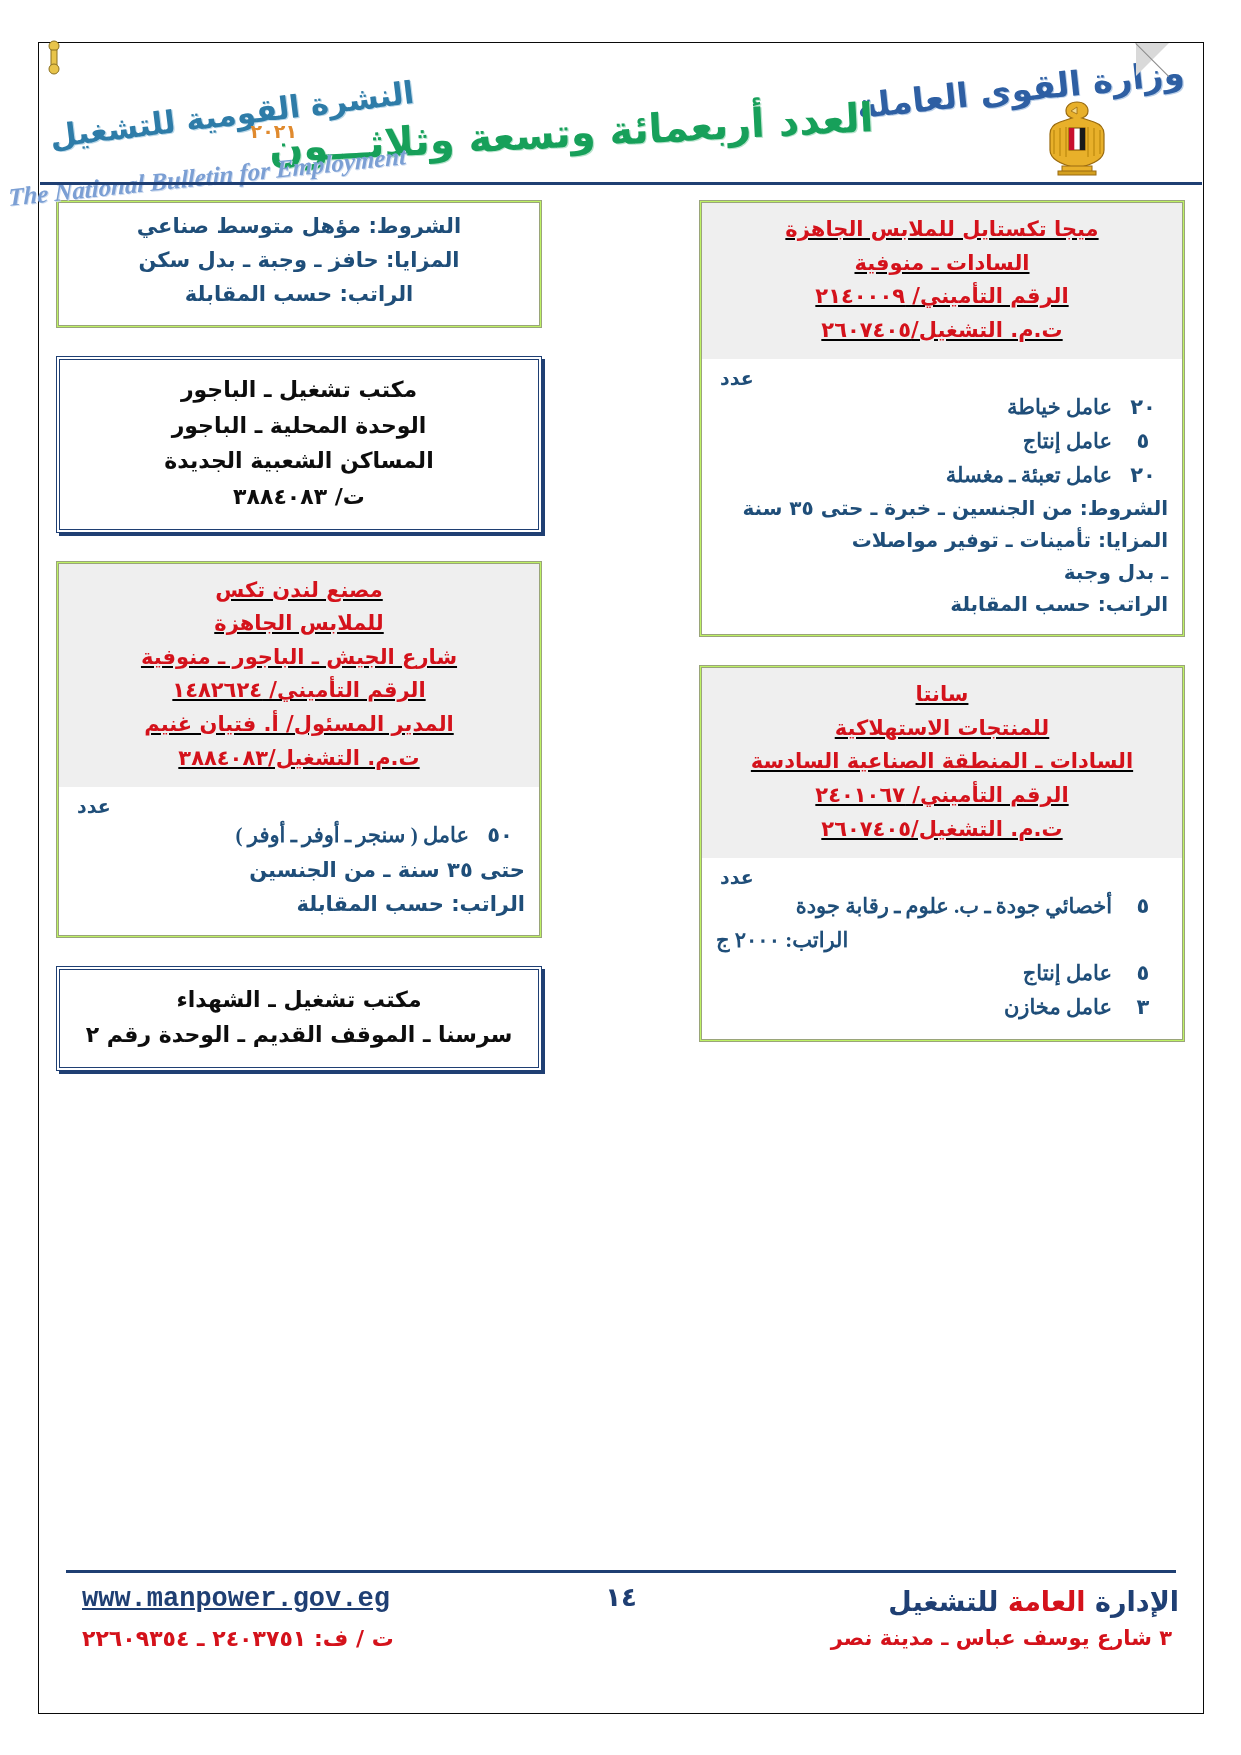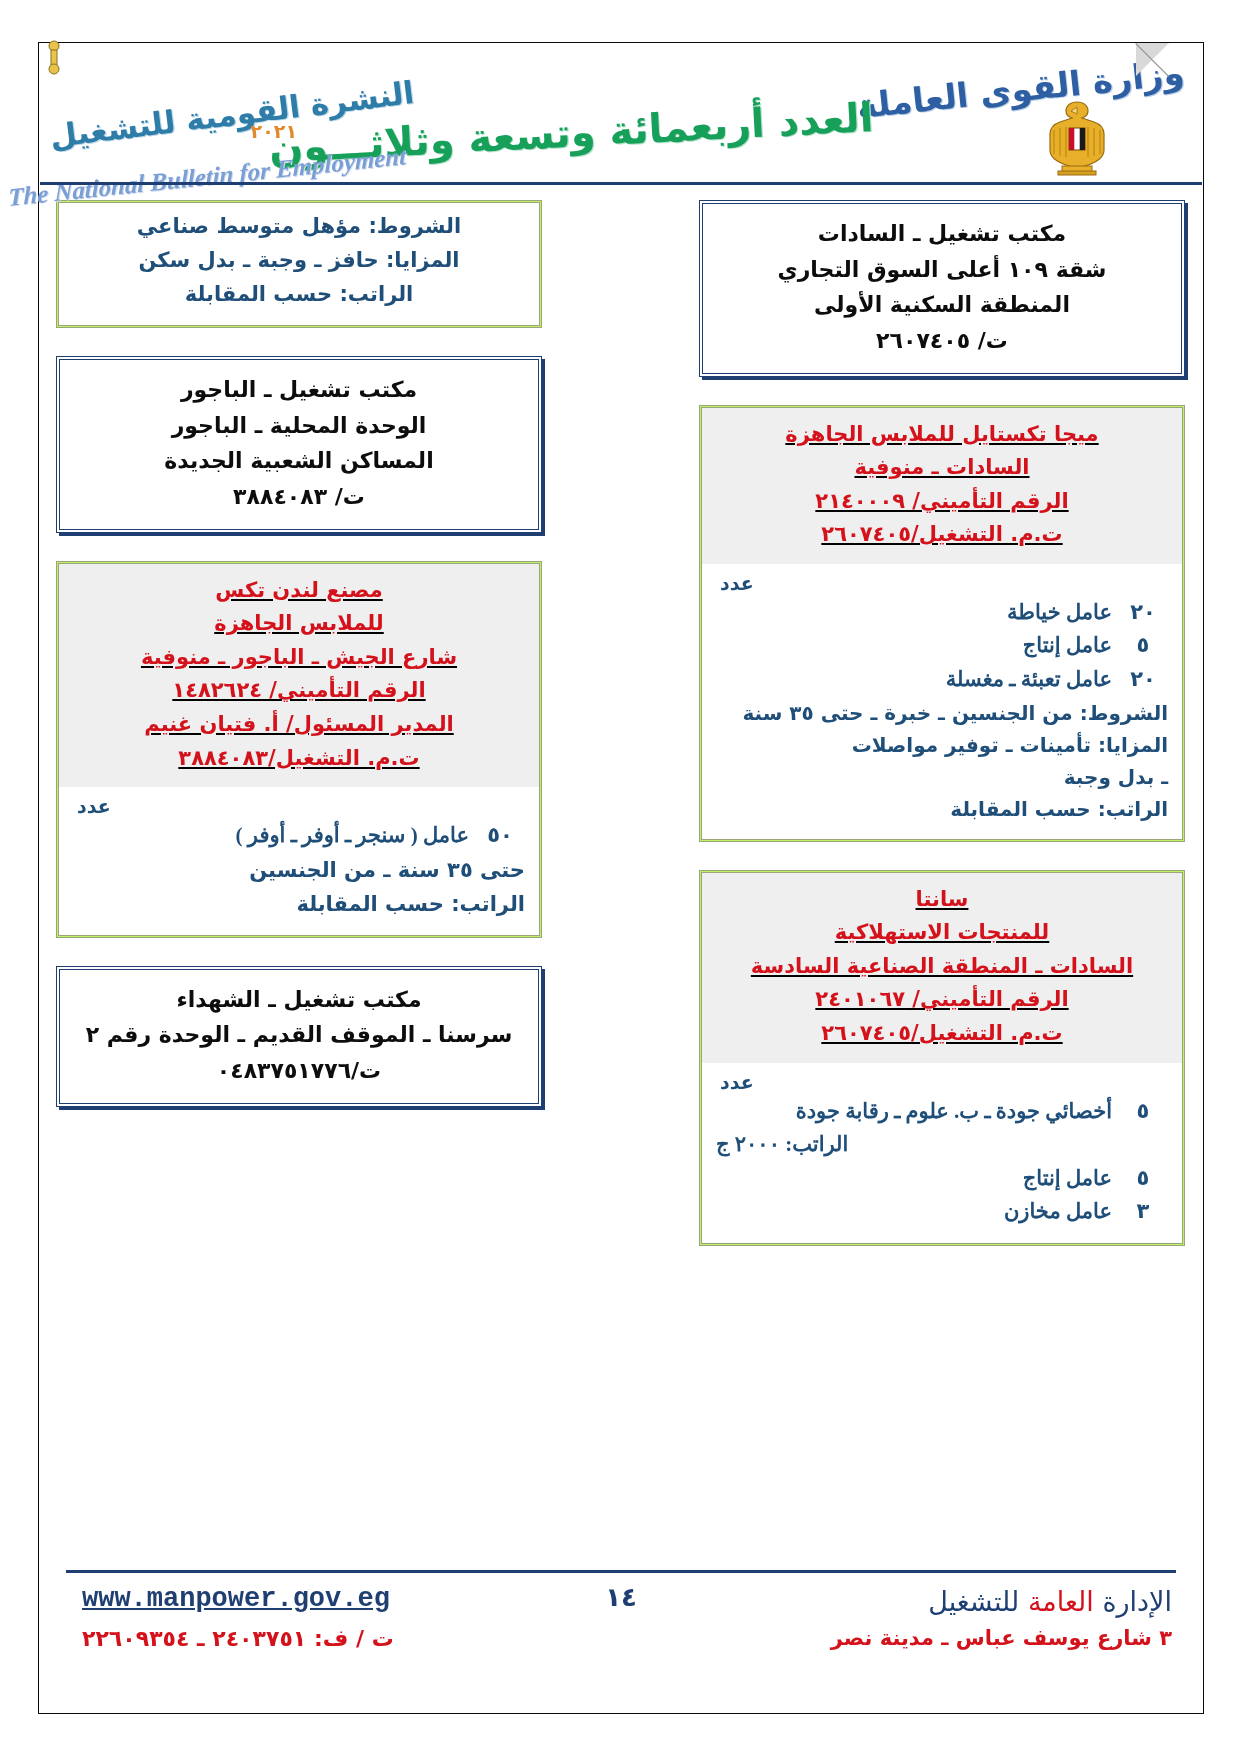--- a/index.html
+++ b/index.html
@@ -247,24 +247,24 @@
   .footer {
     position: absolute;
     left: 60px;
     top: 1580px;
     width: 1122px;
     height: 120px;
     z-index: 4;
   }
   .foot-dept {
     position: absolute;
-    right: 10px;
+    right: 3px;
     top: 6px;
     font-size: 27px;
-    font-weight: normal;
+    font-weight: bold;
     color: #1f3f73;
     white-space: nowrap;
   }
   .foot-dept .em { color: #d4121b; }
   .foot-addr {
     position: absolute;
     right: 10px;
     top: 46px;
     font-size: 21px;
     font-weight: bold;
@@ -342,26 +342,20 @@
     <div class="bulletin-ar">النشرة القومية للتشغيل</div>
 
     <div class="bulletin-year">٢٠٢١</div>
 
     <div class="bulletin-en">The National Bulletin for Employment</div>
   </div>
   <div class="masthead-rule"></div>
 
   <div class="col col-right">
 
-    <div class="card card-navy">
-      <div class="ln-navy">مكتب تشغيل ـ السادات</div>
-      <div class="ln-navy">شقة ١٠٩ أعلى السوق التجاري</div>
-      <div class="ln-navy">المنطقة السكنية الأولى</div>
-      <div class="ln-navy">ت/ ٢٦٠٧٤٠٥</div>
-    </div>
 
     <div class="card card-olive">
       <div class="head">
         <div class="ln-red">ميجا تكستايل للملابس الجاهزة</div>
         <div class="ln-red">السادات ـ منوفية</div>
         <div class="ln-red">الرقم التأميني/ ٢١٤٠٠٠٩</div>
         <div class="ln-red">ت.م. التشغيل/٢٦٠٧٤٠٥</div>
       </div>
       <div class="body">
         <div class="count-label">عدد</div>
@@ -450,21 +444,20 @@
           <span class="job-title">عامل ( سنجر ـ أوفر ـ أوفر )</span>
         </div>
         <div class="ln-blue right-line">حتى ٣٥ سنة ـ من الجنسين</div>
         <div class="ln-blue right-line">الراتب: حسب المقابلة</div>
       </div>
     </div>
 
     <div class="card card-navy" style="text-align:center;">
       <div class="ln-navy">مكتب تشغيل ـ الشهداء</div>
       <div class="ln-navy">سرسنا ـ الموقف القديم ـ الوحدة رقم ٢</div>
-      <div class="ln-navy">ت/٠٤٨٣٧٥١٧٧٦</div>
     </div>
 
   </div>
 
   <div class="footer-rule"></div>
   <div class="footer">
 
     <div class="foot-dept">
       <span>الإدارة</span>
       <span class="em">العامة</span>

